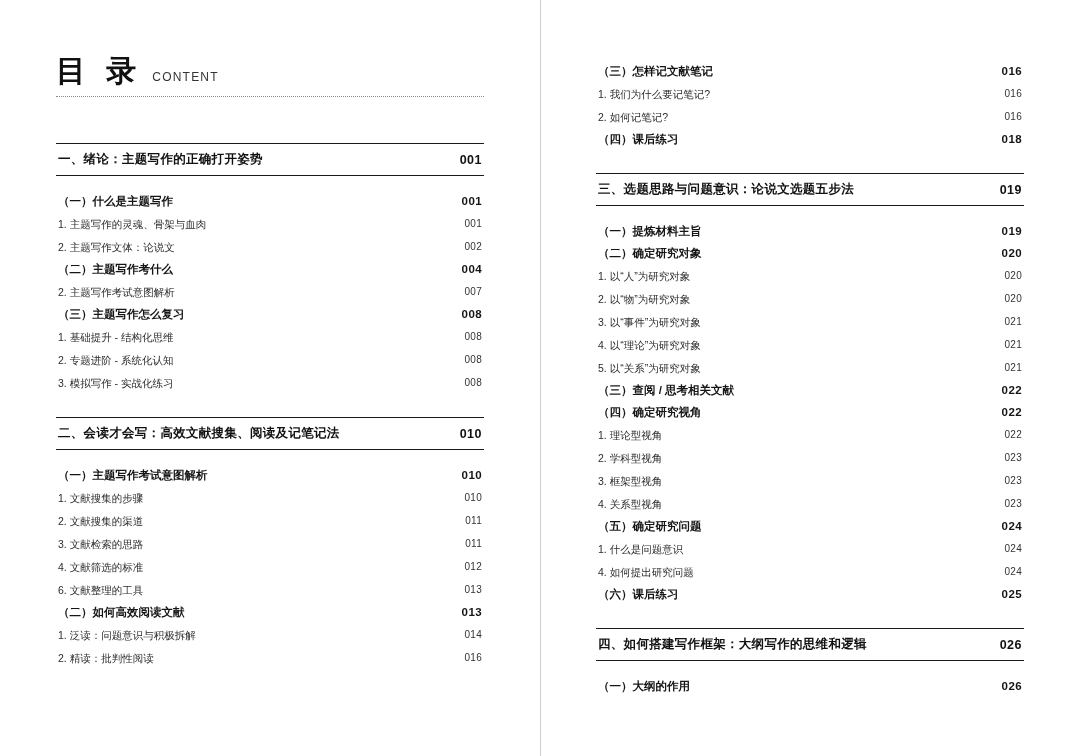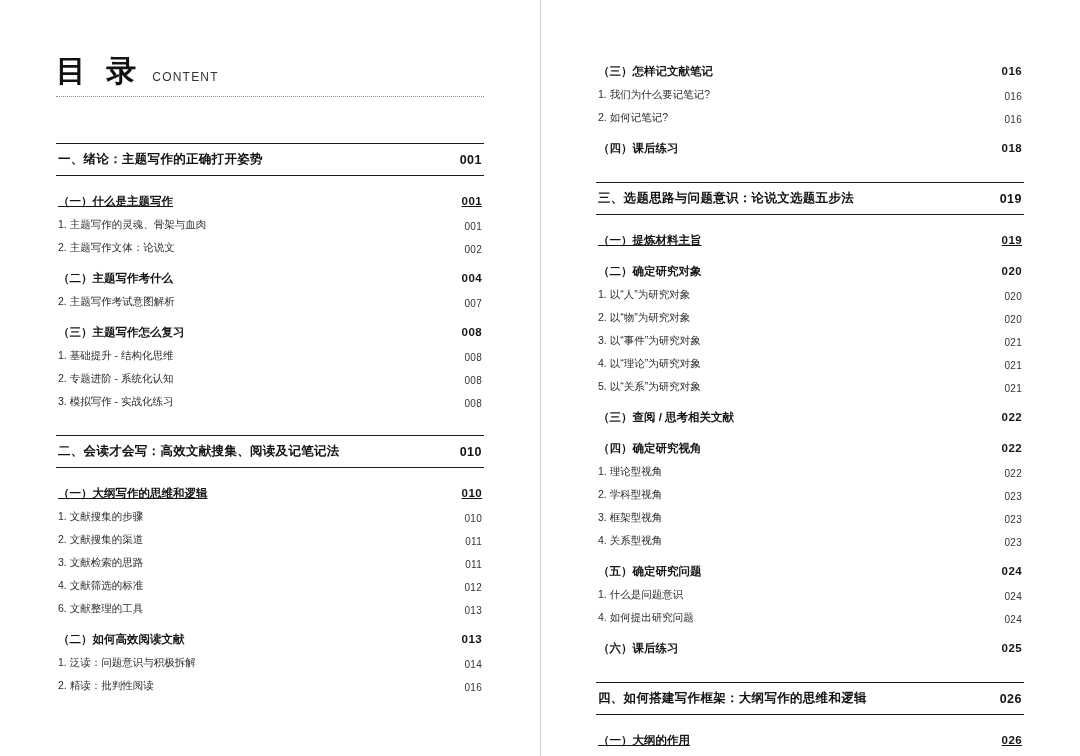--- a/index.html
+++ b/index.html
@@ -98,50 +98,50 @@
   }
 
   
   .sec-row {
     display: flex;
     align-items: baseline;
     justify-content: space-between;
     font-size: 11.5px;
     font-weight: bold;
     color: #151515;
-    margin-top: 16px;
+    margin-top: 7px;
     padding: 0 2px;
   }
   .sec-row .s-page {
     font-weight: bold;
     font-size: 11.5px;
     letter-spacing: 0.4px;
   }
 
   
   .sub-row {
     display: flex;
-    align-items: flex-end;
+    align-items: flex-start;
     justify-content: space-between;
     font-size: 10.5px;
     color: #2b2b2b;
     margin-top: 9px;
     padding: 0 2px 0 2px;
   }
   .sub-row .t-page {
     font-size: 10px;
     color: #333;
     letter-spacing: 0.3px;
   }
   .sub-row .t-text {
     padding-left: 0px;
   }
 
   
-  .chapter-head + .sec-row { margin-top: 18px; text-decoration: underline; }
+  .chapter-head + .sec-row { margin-top: 18px; }
 
   .tight { margin-top: 8px; text-align: center; }
 </style>
 </head>
 <body>
 
 <div class="page">
 
   <div class="gutter"></div>
 
@@ -199,21 +199,21 @@
       </div>
     </div>
 
     <div class="chapter">
       <div class="chapter-head">
         <span class="ch-text">二、会读才会写：高效文献搜集、阅读及记笔记法</span>
         <span class="ch-page">010</span>
       </div>
 
       <div class="sec-row">
-        <span class="s-text">（一）大纲写作的思维和逻辑</span>
+        <span class="s-text">（一）主题写作考试意图解析</span>
         <span class="s-page">010</span>
       </div>
       <div class="sub-row">
         <span class="t-text">1. 文献搜集的步骤</span>
         <span class="t-page">010</span>
       </div>
       <div class="sub-row">
         <span class="t-text">2. 文献搜集的渠道</span>
         <span class="t-page">011</span>
       </div>

